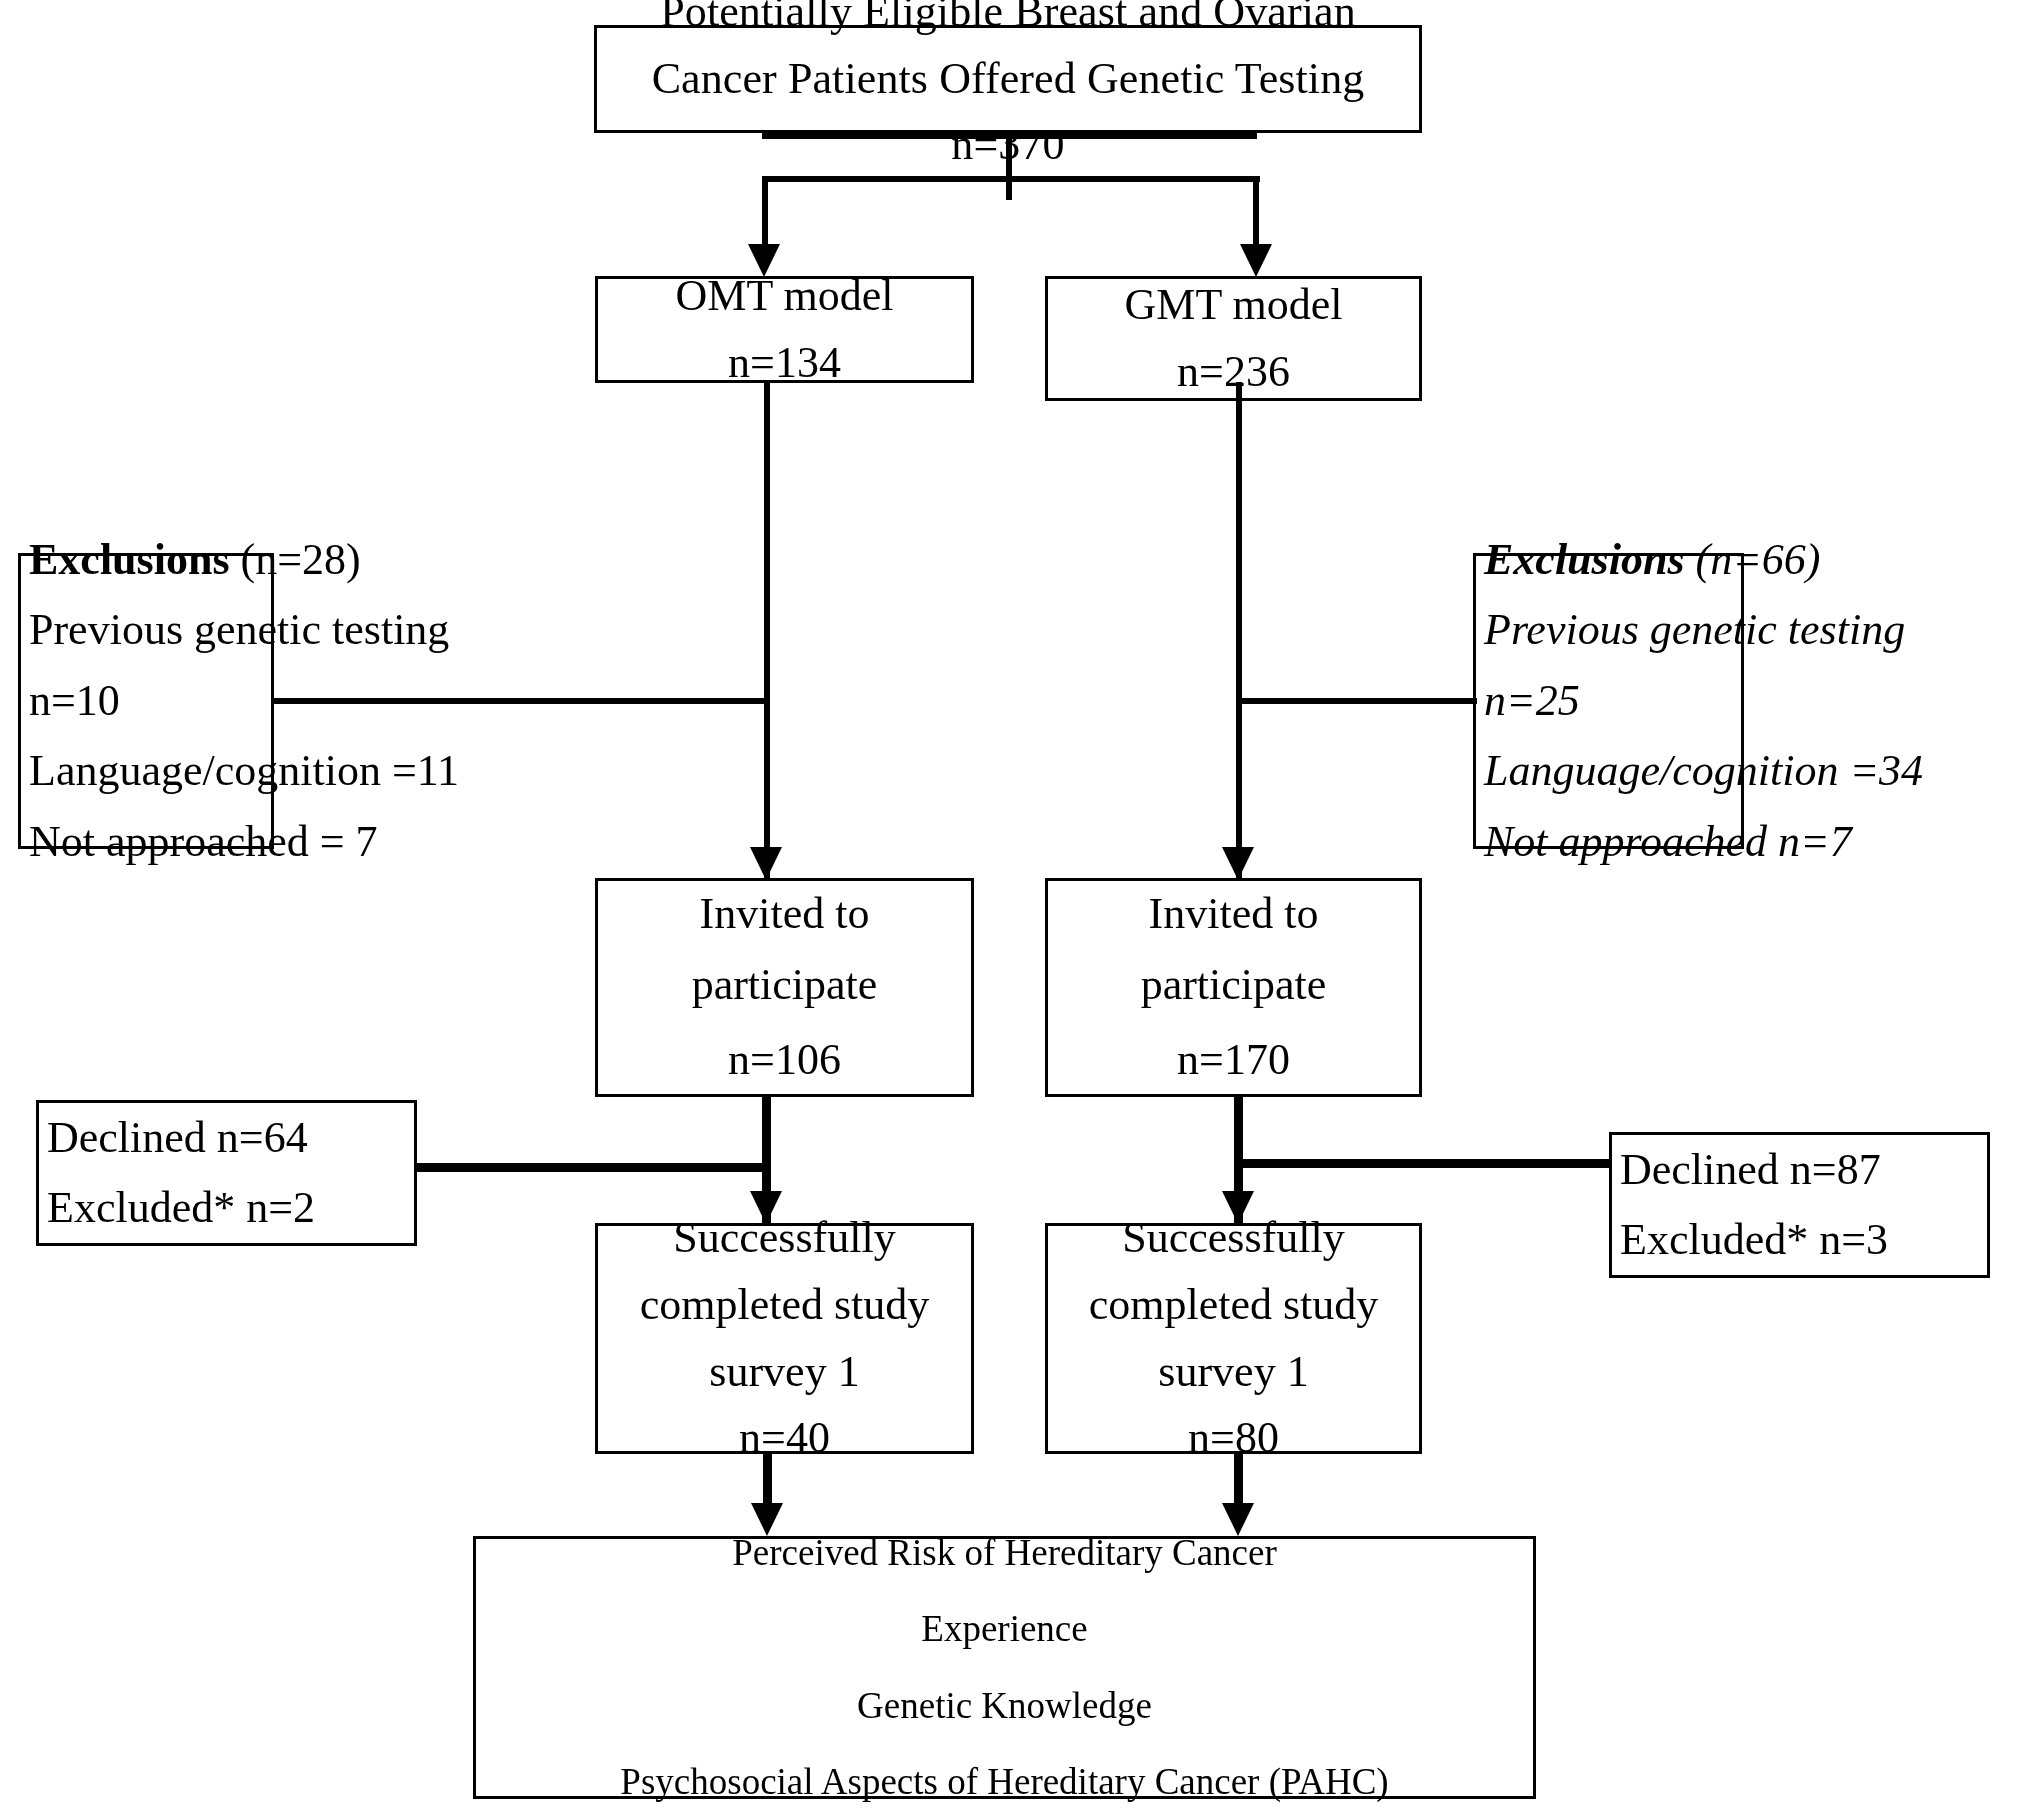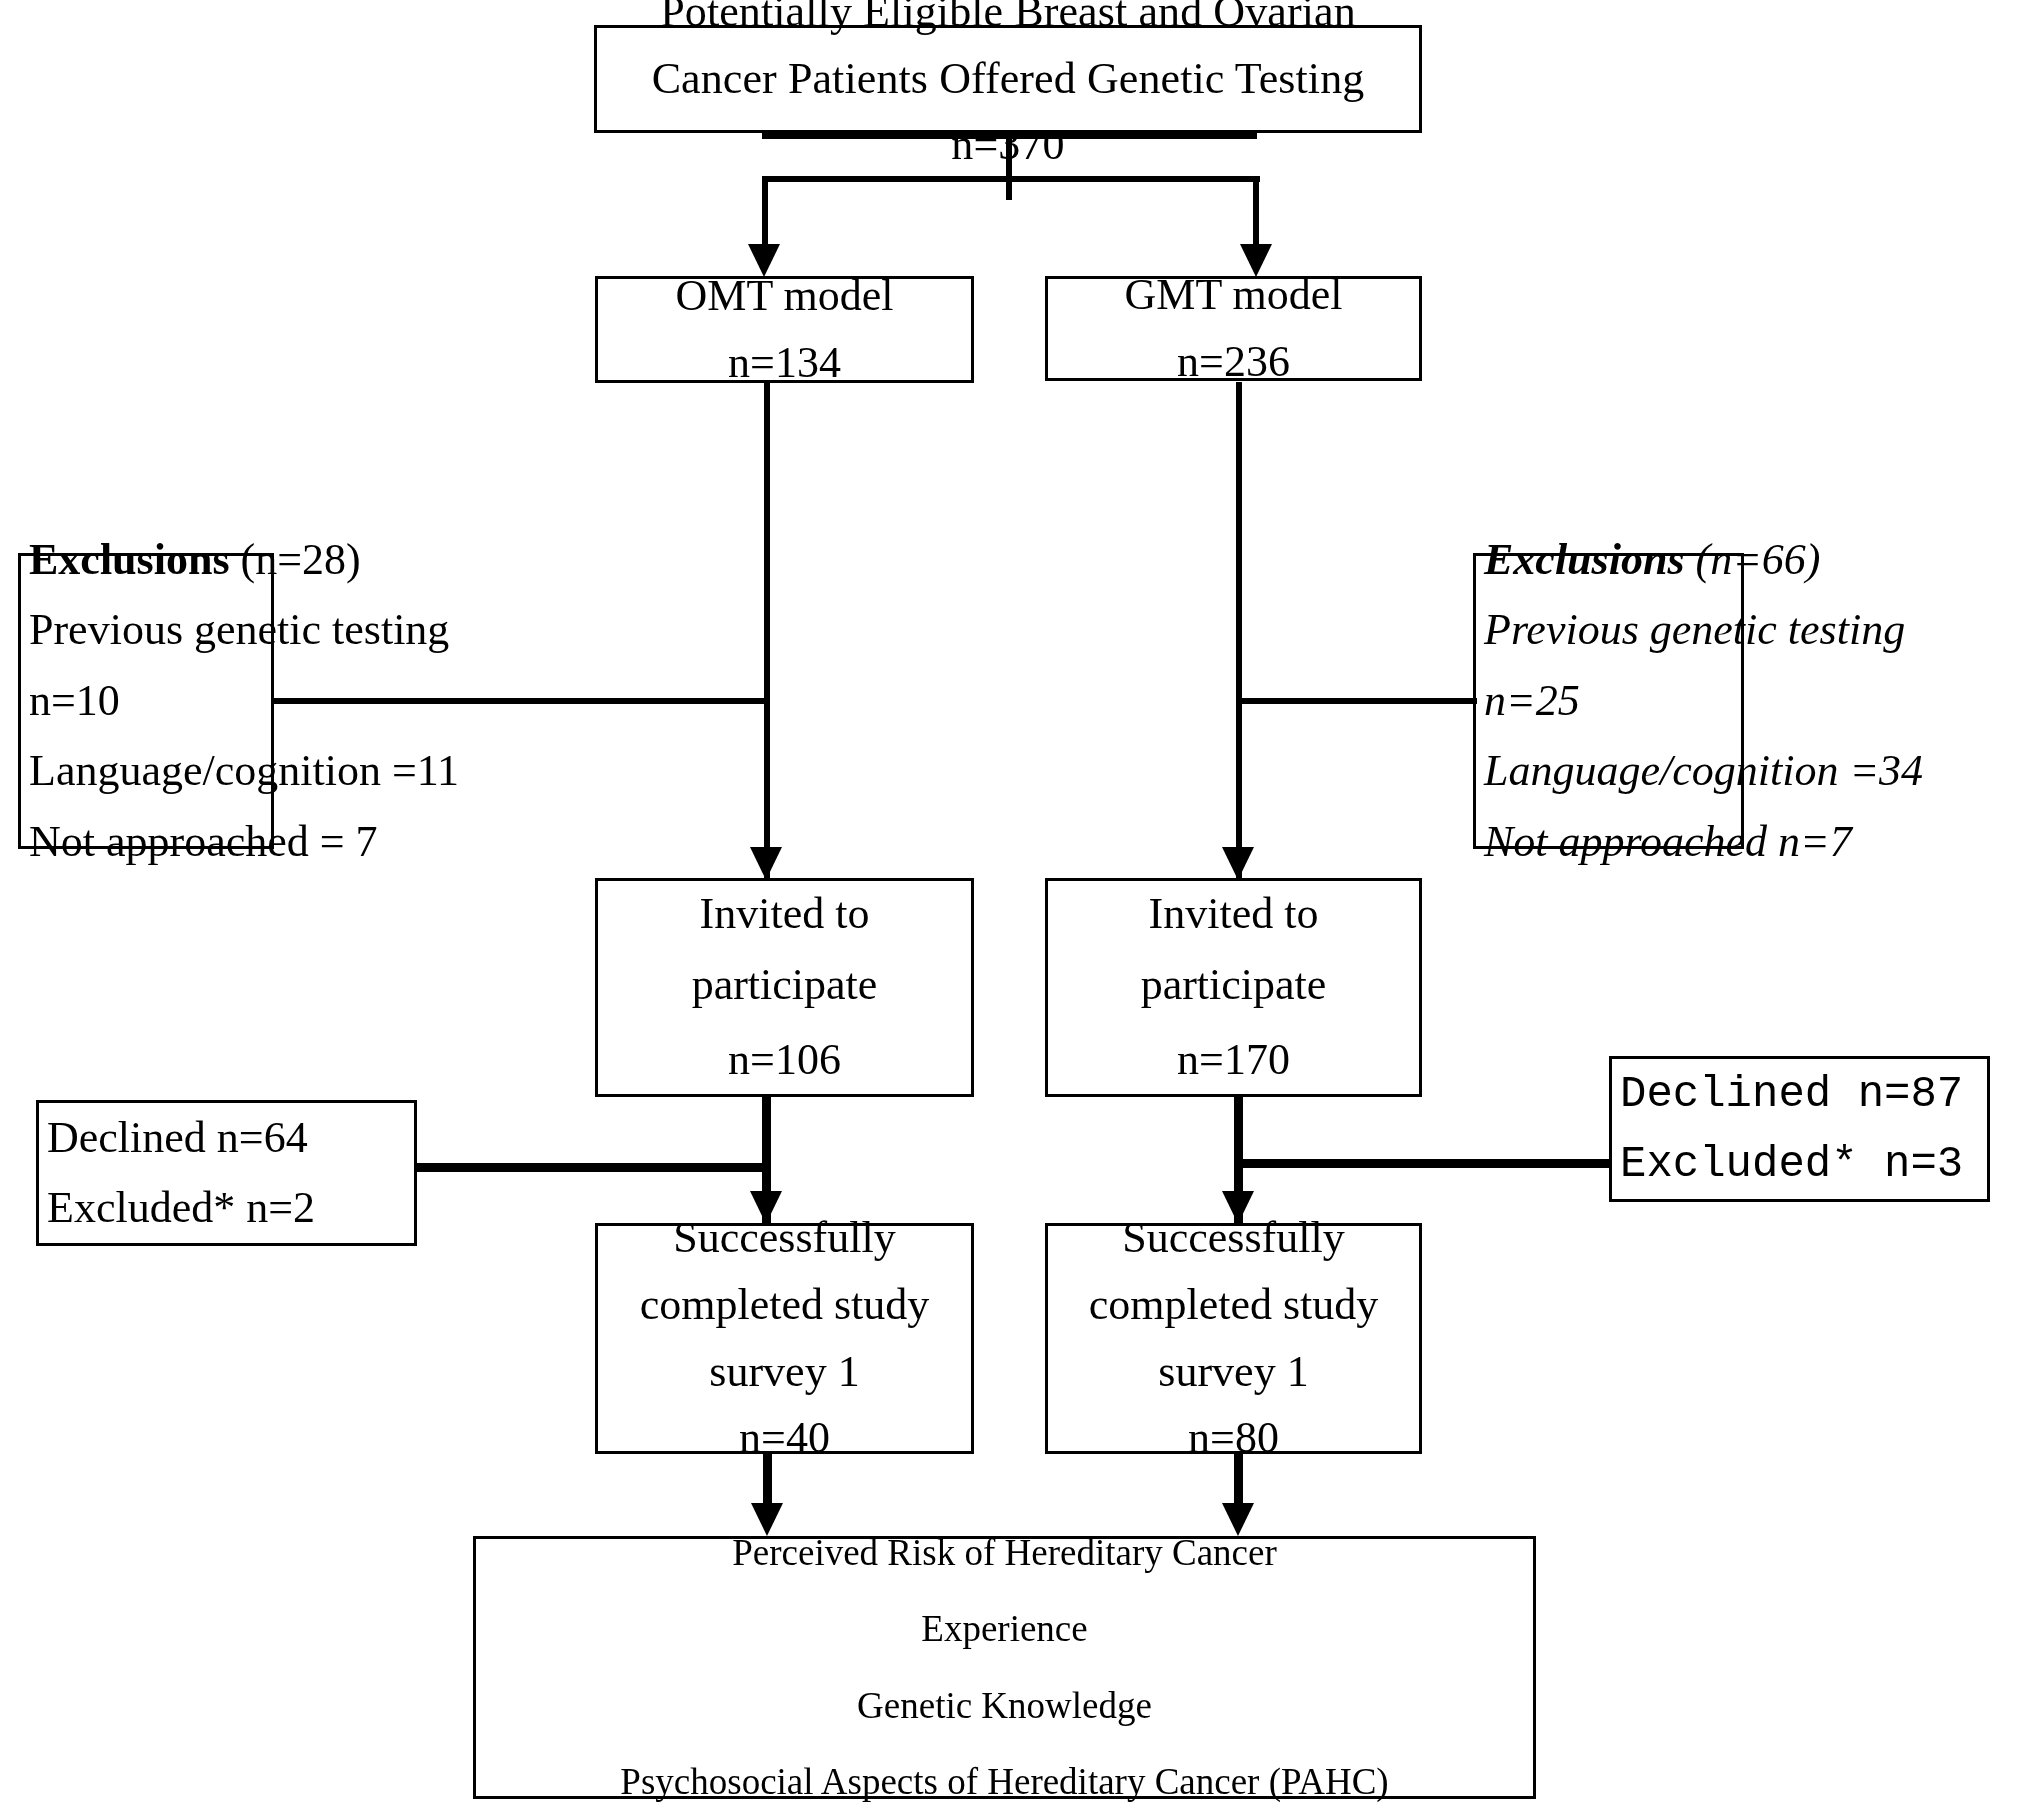--- a/index.html
+++ b/index.html
@@ -89,21 +89,21 @@
 
   <div class="arrowhead" style="left:748px; top:244px;"></div>
   <div class="arrowhead" style="left:1240px; top:244px;"></div>
 
   <div class="fbox" style="left:595px; top:276px; width:379px; height:107px;">
     <span class="ln">OMT model</span>
     <span class="gap"></span>
     <span class="ln">n=134</span>
   </div>
 
-  <div class="fbox" style="left:1045px; top:276px; width:377px; height:105px;">
+  <div class="fbox" style="left:1045px; top:276px; width:377px; height:125px;">
     <span class="ln">GMT model</span>
     <span class="gap"></span>
     <span class="ln">n=236</span>
   </div>
 
   <div class="fbox left-align" style="left:18px; top:553px; width:256px; height:296px;">
     <span class="ln"><b class="hd">Exclusions</b> <span>(n=28)</span></span>
     <span class="ln">Previous genetic testing</span>
     <span class="ln">n=10</span>
     <span class="ln">Language/cognition =11</span>
@@ -140,21 +140,21 @@
     <span class="ln">participate</span>
     <span class="gap"></span>
     <span class="ln">n=170</span>
   </div>
 
   <div class="fbox left-align" style="left:36px; top:1100px; width:381px; height:146px;">
     <span class="ln">Declined n=64</span>
     <span class="ln">Excluded* n=2</span>
   </div>
 
-  <div class="fbox left-align" style="left:1609px; top:1056px; width:381px; height:146px;font-family:Liberation Mono, monospace;">
+  <div class="fbox left-align" style="left:1609px; top:1132px; width:381px; height:146px;">
     <span class="ln">Declined n=87</span>
     <span class="ln">Excluded* n=3</span>
   </div>
 
   <div class="conn vline" style="left:762px; top:1097px; width:9px; height:127px;"></div>
   <div class="conn vline" style="left:1234px; top:1097px; width:9px; height:127px;"></div>
   <div class="arrowhead" style="left:750px; top:1191px;"></div>
   <div class="arrowhead" style="left:1222px; top:1191px;"></div>
 
   <div class="conn hline" style="left:416px; top:1163px; width:353px; height:9px;"></div>

